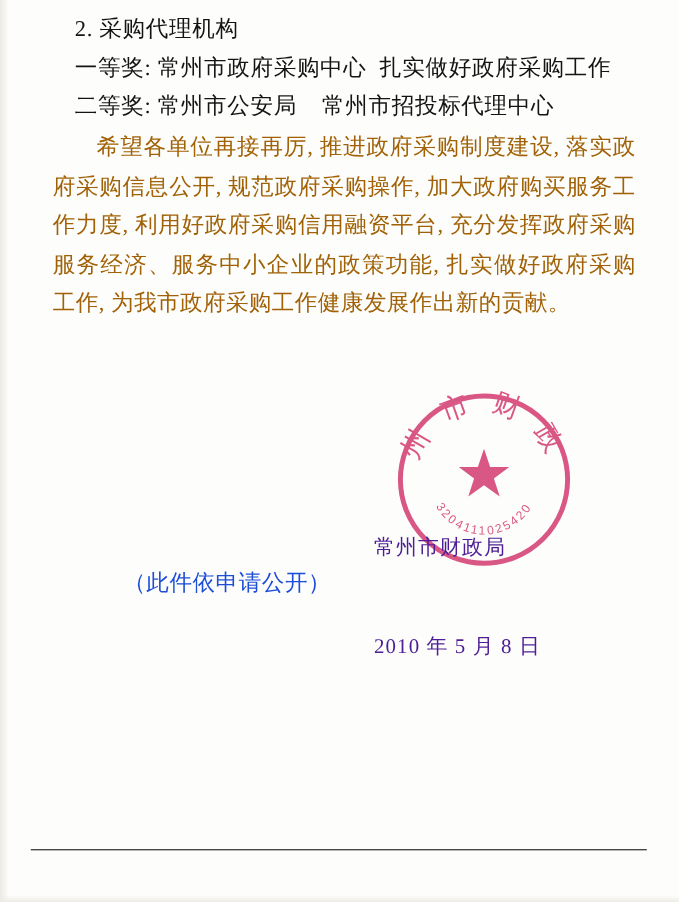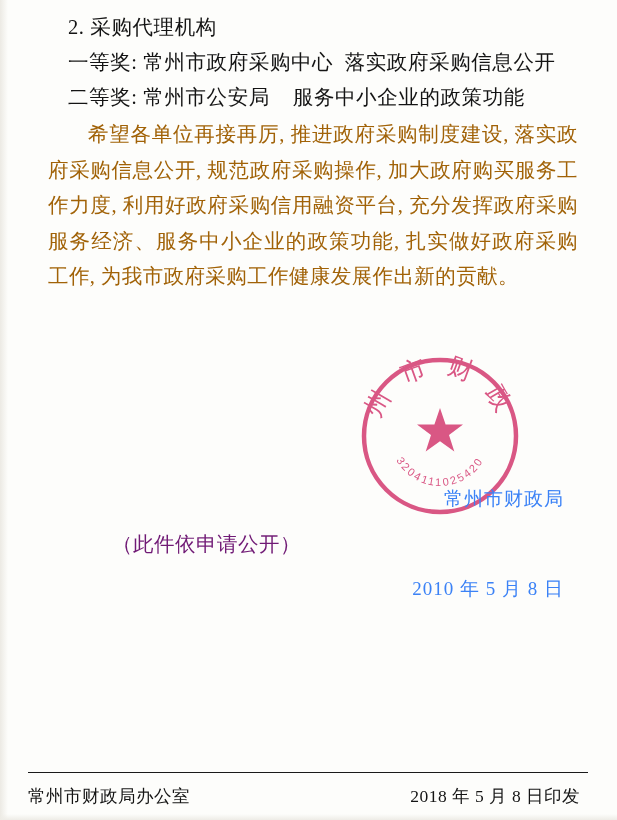--- a/index.html
+++ b/index.html
@@ -44,24 +44,24 @@
     letter-spacing: 0.4px;
     text-align: justify;
     text-justify: inter-ideograph;
     text-indent: 40px;
     color: #a16207;
     margin-top: 2px;
   }
   .note {
     position: absolute;
     left: 112px;
-    top: 530px;
+    top: 515px;
     font-size: 20.5px;
     letter-spacing: 0.5px;
-    color: #701a75;
+    color: #1d4ed8;
     white-space: pre;
   }
 
   
   .seal {
     position: absolute;
     left: 356px;
     top: 352px;
     width: 168px;
     height: 168px;
@@ -69,28 +69,28 @@
   .seal svg {
     display: block;
     width: 168px;
     height: 168px;
     opacity: 0.82;
   }
 
   
   .seal-sign {
     position: absolute;
-    left: 364px;
+    left: 340px;
     top: 424px;
     width: 200px;
-    text-align: right;
+    text-align: left;
     font-size: 19px;
     line-height: 30px;
     letter-spacing: 1px;
-    color: #3b82f6;
+    color: #4c1d95;
     white-space: pre;
   }
 
   
   .footer-rule {
     position: absolute;
     left: 28px;
     top: 772px;
     width: 560px;
     height: 0;
@@ -129,23 +129,23 @@
 <body>
 
 <div class="page">
 
   <div class="page-edge-left"></div>
 
   <div class="body-text">
 
     <div class="line indent-1">2. 采购代理机构</div>
 
-    <div class="line indent-1">一等奖: 常州市政府采购中心  落实政府采购信息公开</div>
+    <div class="line indent-1">一等奖: 常州市政府采购中心  扎实做好政府采购工作</div>
 
-    <div class="line indent-1">二等奖: 常州市公安局    服务中小企业的政策功能</div>
+    <div class="line indent-1">二等奖: 常州市公安局    常州市招投标代理中心</div>
 
     <div class="para">希望各单位再接再厉, 推进政府采购制度建设, 落实政府采购信息公开, 规范政府采购操作, 加大政府购买服务工作力度, 利用好政府采购信用融资平台, 充分发挥政府采购服务经济、服务中小企业的政策功能, 扎实做好政府采购工作, 为我市政府采购工作健康发展作出新的贡献。</div>
   </div>
 
   <div class="note">（此件依申请公开）</div>
 
   <div class="seal">
     <svg viewBox="0 0 168 168" xmlns="http://www.w3.org/2000/svg">
       <defs>
         <path id="arcTop" d="M 22,84 A 62,62 0 0 1 146,84" fill="none"></path>
@@ -164,19 +164,15 @@
     </svg>
   </div>
 
   <div class="seal-sign">
     <div>常州市财政局</div>
     <div>2010 年 5 月 8 日</div>
   </div>
 
   <div class="footer-rule"></div>
 
-  <div class="footer">
-    <span class="footer-left">常州市财政局办公室</span>
-    <span class="footer-right">2018 年 5 月 8 日印发</span>
-  </div>
 
   <div class="page-edge-bottom"></div>
 </div>
 
 </body></html>

